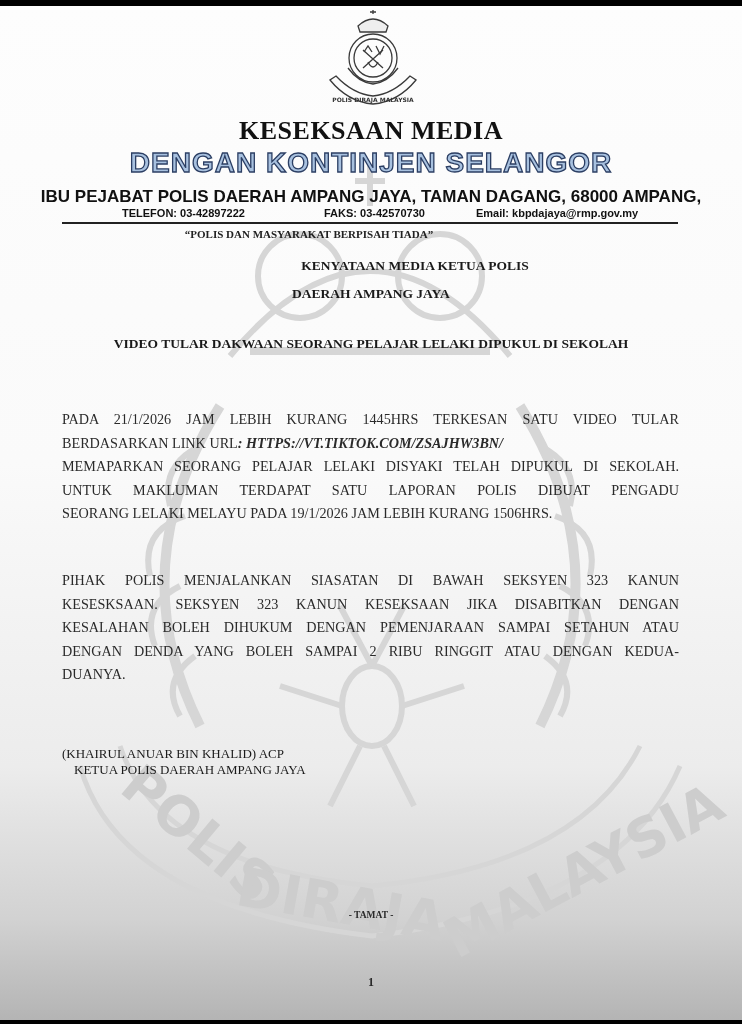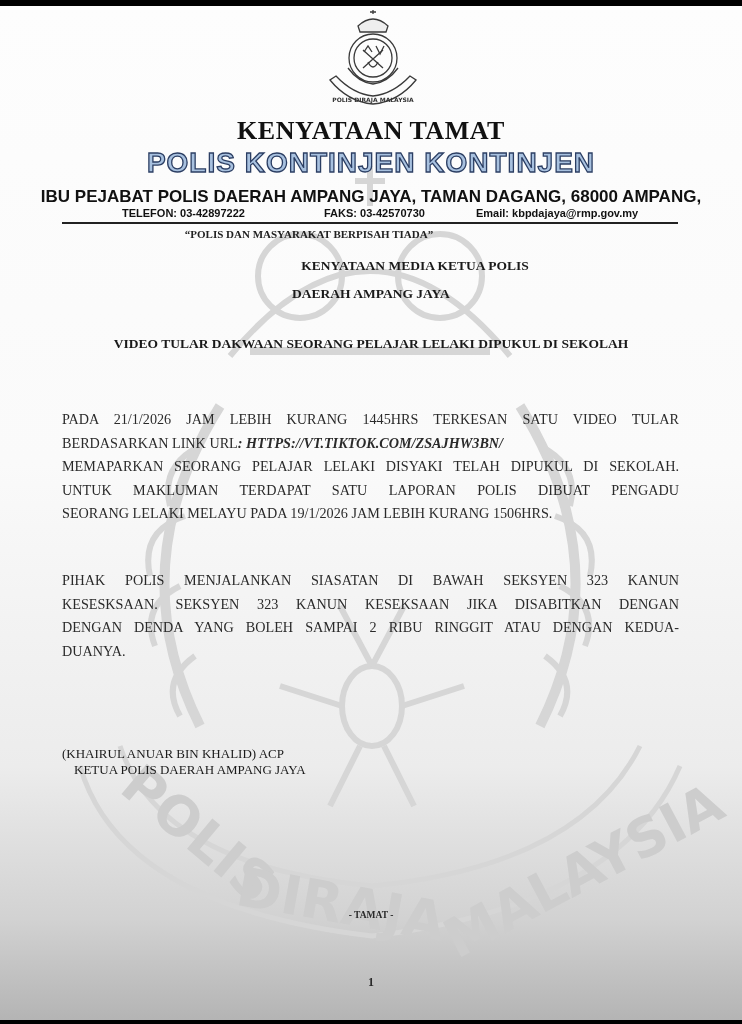--- a/index.html
+++ b/index.html
@@ -89,22 +89,22 @@
       <circle cx="55" cy="48" r="19"></circle>
       <path d="M46 42 L50 36 L54 42 M58 36 L62 44 L66 36"></path>
       <path d="M45 58 L65 40 M65 58 L45 40"></path>
       <path d="M50 52 Q55 62 60 52"></path>
       <path d="M30 58 Q40 72 55 74 Q70 72 80 58"></path>
       <path d="M12 70 Q30 92 55 94 Q80 92 98 70 L92 66 Q75 84 55 86 Q35 84 18 66 Z"></path>
     </g>
     <text x="55" y="92" text-anchor="middle" font-family="DejaVu Sans, sans-serif" font-size="6" font-weight="bold" fill="#333">POLIS DIRAJA MALAYSIA</text>
   </svg>
 
-  <div class="abs title-main">KENYATAAN TAMAT</div>
-  <div class="abs title-sub">POLIS KONTINJEN KONTINJEN</div>
+  <div class="abs title-main">KESEKSAAN MEDIA</div>
+  <div class="abs title-sub">DENGAN KONTINJEN SELANGOR</div>
   <div class="abs address">IBU PEJABAT POLIS DAERAH AMPANG JAYA, TAMAN DAGANG, 68000 AMPANG,</div>
   <div class="abs contact" style="left:116px;">TELEFON: 03-42897222</div>
   <div class="abs contact" style="left:318px;">FAKS: 03-42570730</div>
   <div class="abs contact" style="left:470px;">Email: kbpdajaya@rmp.gov.my</div>
   <div class="abs divider"></div>
   <div class="abs motto">“POLIS DAN MASYARAKAT BERPISAH TIADA”</div>
 
   <div class="abs heading" style="top:252px;padding-left:44px;">KENYATAAN MEDIA KETUA POLIS</div>
   <div class="abs heading" style="top:280px;">DAERAH AMPANG JAYA</div>
   <div class="abs heading" style="top:330px;">VIDEO TULAR DAKWAAN SEORANG PELAJAR LELAKI DIPUKUL DI SEKOLAH</div>
@@ -113,20 +113,21 @@
     <span class="line">PADA 21/1/2026 JAM LEBIH KURANG 1445HRS TERKESAN SATU VIDEO TULAR</span>
     <span class="line last"><span>BERDASARKAN LINK URL</span><span class="url">: HTTPS://VT.TIKTOK.COM/ZSAJHW3BN/</span></span>
     <span class="line">MEMAPARKAN SEORANG PELAJAR LELAKI DISYAKI TELAH DIPUKUL DI SEKOLAH.</span>
     <span class="line">UNTUK MAKLUMAN TERDAPAT SATU LAPORAN POLIS DIBUAT PENGADU</span>
     <span class="line last">SEORANG LELAKI MELAYU PADA 19/1/2026 JAM LEBIH KURANG 1506HRS.</span>
   </div>
 
   <div class="abs body-text" style="top:563px;">
     <span class="line">PIHAK POLIS MENJALANKAN SIASATAN DI BAWAH SEKSYEN 323 KANUN</span>
     <span class="line">KESESKSAAN. SEKSYEN 323 KANUN KESEKSAAN JIKA DISABITKAN DENGAN</span>
+    <span class="line">KESALAHAN BOLEH DIHUKUM DENGAN PEMENJARAAN SAMPAI SETAHUN ATAU</span>
     <span class="line">DENGAN DENDA YANG BOLEH SAMPAI 2 RIBU RINGGIT ATAU DENGAN KEDUA-</span>
     <span class="line last">DUANYA.</span>
   </div>
 
   <div class="abs sig" style="top:740px;">(KHAIRUL ANUAR BIN KHALID) ACP</div>
   <div class="abs sig" style="top:756px;margin-left:12px;">KETUA POLIS DAERAH AMPANG JAYA</div>
 
   <div class="abs footer" style="top:904px; font-size:9.5px;">- TAMAT -</div>
   <div class="abs footer" style="top:969px; font-size:12px;">1</div>
 </div>

